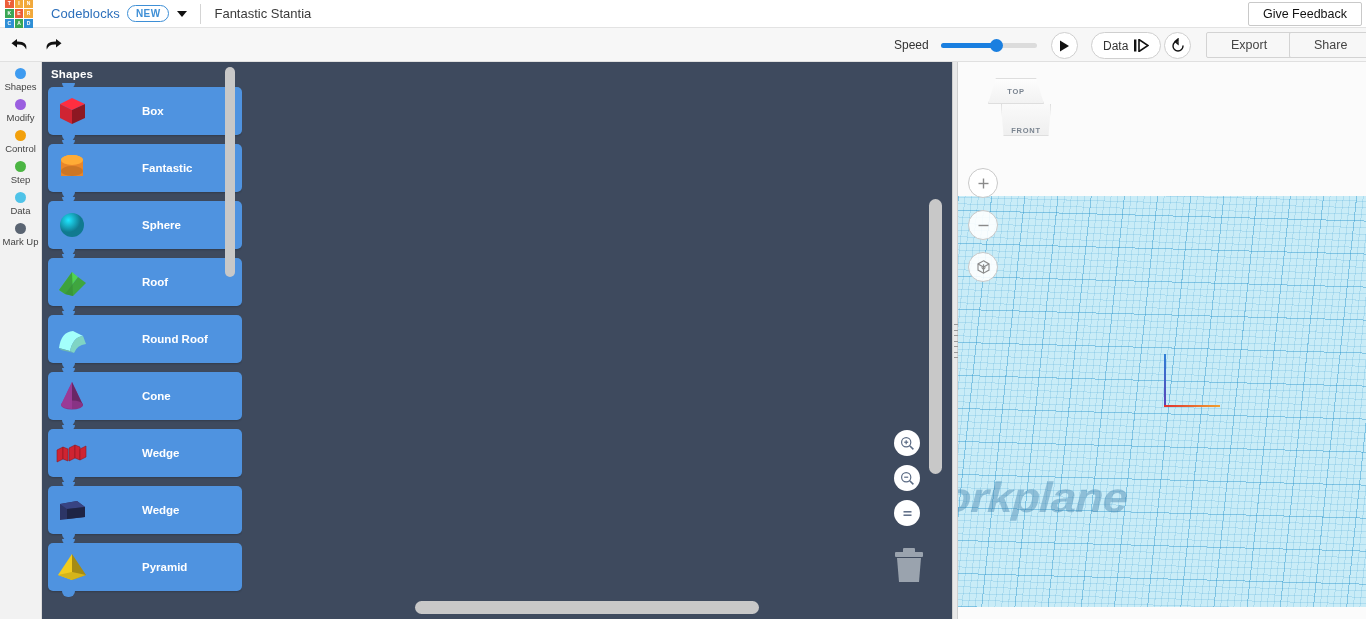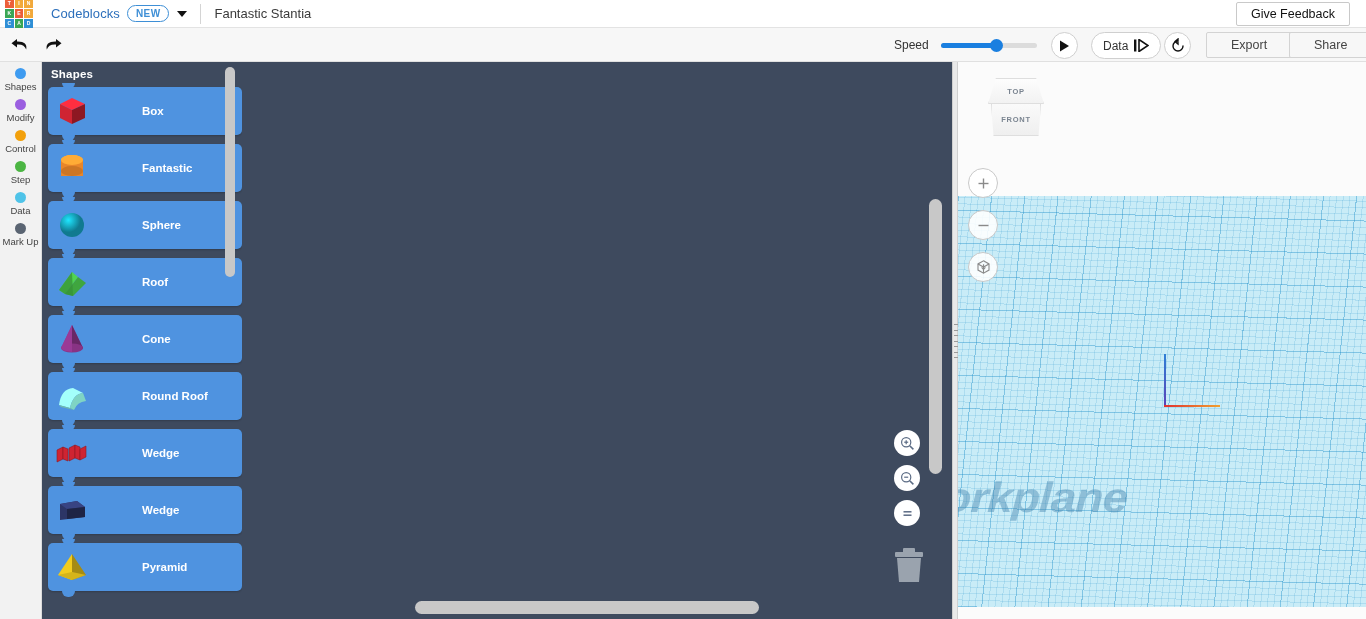--- a/index.html
+++ b/index.html
@@ -37,21 +37,21 @@
     padding: 2px 8px 2px 8px; letter-spacing: .4px;
   }
   .caret {
     margin-left: 8px; width: 0; height: 0;
     border-left: 5px solid transparent; border-right: 5px solid transparent;
     border-top: 6px solid #111;
   }
   .vdiv { margin-left: 13px; width: 1px; height: 20px; background: #d4d4d4; }
   .doctitle { margin-left: 13px; font-size: 13px; color: #3a3a3a; }
   .feedback {
-    position: absolute; right: 16px; top: 2px;
+    position: absolute; right: 4px; top: 2px;
     height: 24px; padding: 0 14px;
     border: 1px solid #c9c9c9; border-radius: 2px; background: #fff;
     font-size: 12.5px; color: #111; display: flex; align-items: center;
     cursor: pointer;
   }
 
   
   .toolbar {
     position: absolute; left: 0; top: 28px; width: 1366px; height: 34px;
     background: #f7f7f7; border-bottom: 1px solid #e0e0e0;
@@ -201,25 +201,25 @@
   }
   .viewcube { position: absolute; left: 24px; top: 16px; width: 68px; height: 68px; cursor: pointer; }
   .cube-top {
     position: absolute; left: 6px; top: 0; width: 56px; height: 26px;
     background: linear-gradient(#fdfdfd,#f2f2f2);
     border: 1px solid #dedede;
     clip-path: polygon(14% 0, 86% 0, 100% 100%, 0% 100%);
     display: flex; align-items: center; justify-content: center;
   }
   .cube-front {
-    position: absolute; left: 9px; top: 26px; width: 50px; height: 32px;
+    position: absolute; left: 19px; top: 26px; width: 50px; height: 32px;
     background: linear-gradient(#fafafa,#efefef);
     border: 1px solid #dedede; border-top: none;
     clip-path: polygon(0 0, 100% 0, 95% 100%, 5% 100%);
-    display: flex; align-items: center; justify-content: center;
+    display: flex; align-items: flex-end; justify-content: center;
   }
   .cube-lbl { font-size: 7.5px; font-weight: bold; color: #7a8490; letter-spacing: .7px; }
   .vctrl {
     position: absolute; left: 10px; width: 30px; height: 30px;
     border: 1px solid #c9c9c9; border-radius: 50%; background: rgba(255,255,255,.88);
     display: flex; align-items: center; justify-content: center; cursor: pointer;
     z-index: 5;
   }
   .v-plus { top: 106px; }
   .v-minus{ top: 148px; }
@@ -395,37 +395,37 @@
               <path d="M6 27 L19 9 L25 14 L12 31 Z" fill="#51d451"></path>
               <path d="M12 31 L25 14 L33 20 L20 33 Z" fill="#3fa63f"></path>
               <path d="M6 27 L12 31 L20 33 L19 9 Z" fill="#379237" opacity=".75"></path>
             </svg>
           </div>
           <div class="blabel">Roof</div>
         </div>
         <div class="block">
           <div class="thumb">
             <svg width="38" height="38" viewBox="0 0 38 38">
+              <path d="M6 28 Q8 12 20 11 L30 16 Q20 17 17 31 Z" fill="#a3fffb"></path>
+              <path d="M17 31 Q20 17 30 16 L33 24 Q24 25 21 33 Z" fill="#7fd4c4"></path>
+              <path d="M6 28 L17 31 L21 33 L8 30 Z" fill="#70bbac"></path>
+            </svg>
+          </div>
+          <div class="blabel">Round Roof</div>
+        </div>
+        <div class="block">
+          <div class="thumb">
+            <svg width="38" height="38" viewBox="0 0 38 38">
               <path d="M19 5 L30 28 L8 28 Z" fill="#9a3a96"></path>
               <path d="M19 5 L30 28 A11 4.5 0 0 1 19 32 Z" fill="#692766"></path>
               <ellipse cx="19" cy="28" rx="11" ry="4.5" fill="#883384"></ellipse>
               <path d="M19 5 L8 28 A11 4.5 0 0 0 19 32 Z" fill="#9a3a96"></path>
             </svg>
           </div>
           <div class="blabel">Cone</div>
-        </div>
-        <div class="block">
-          <div class="thumb">
-            <svg width="38" height="38" viewBox="0 0 38 38">
-              <path d="M6 28 Q8 12 20 11 L30 16 Q20 17 17 31 Z" fill="#a3fffb"></path>
-              <path d="M17 31 Q20 17 30 16 L33 24 Q24 25 21 33 Z" fill="#7fd4c4"></path>
-              <path d="M6 28 L17 31 L21 33 L8 30 Z" fill="#70bbac"></path>
-            </svg>
-          </div>
-          <div class="blabel">Round Roof</div>
         </div>
         <div class="block">
           <div class="thumb">
             <svg width="38" height="38" viewBox="0 0 38 38">
               <g fill="#cf2432" stroke="#8d1822" stroke-width=".6">
                 <path d="M4 16 L10 13 L10 25 L4 28 Z"></path>
                 <path d="M10 13 L15 15 L15 27 L10 25 Z"></path>
                 <path d="M16 14 L22 11 L22 24 L16 27 Z"></path>
                 <path d="M22 11 L27 13 L27 26 L22 24 Z"></path>
                 <path d="M27 15 L33 12 L33 23 L27 26 Z"></path>

